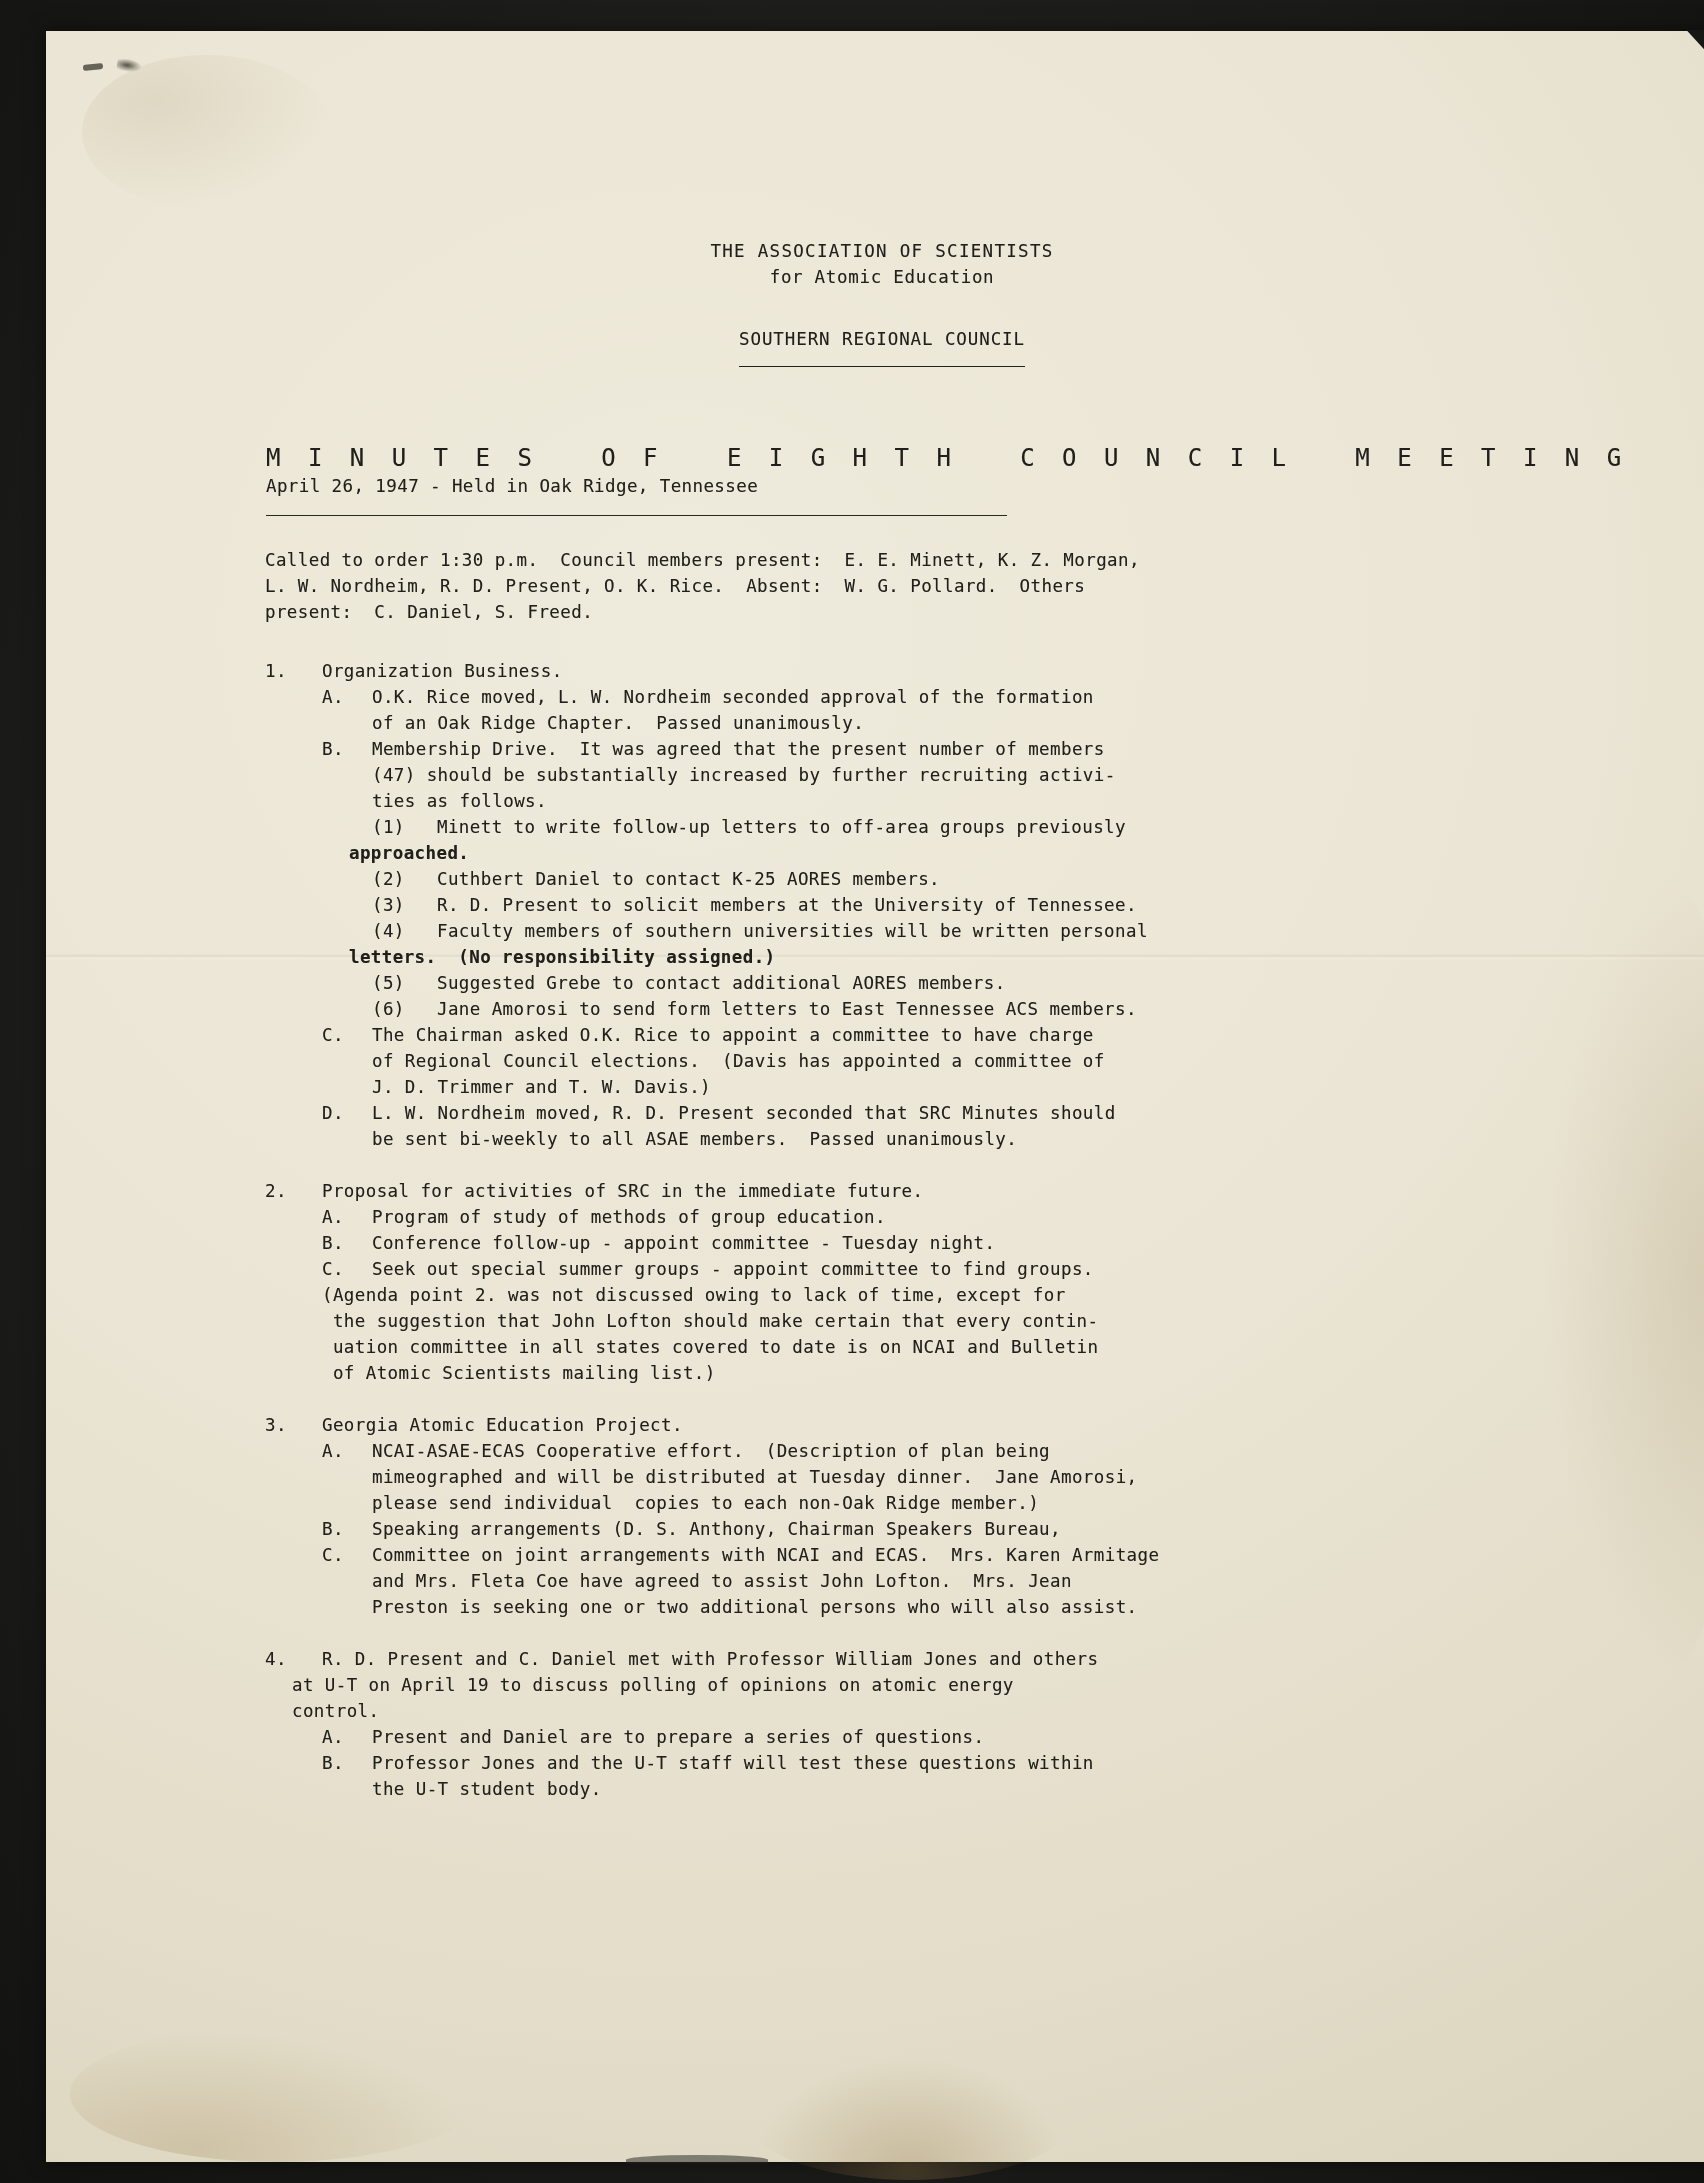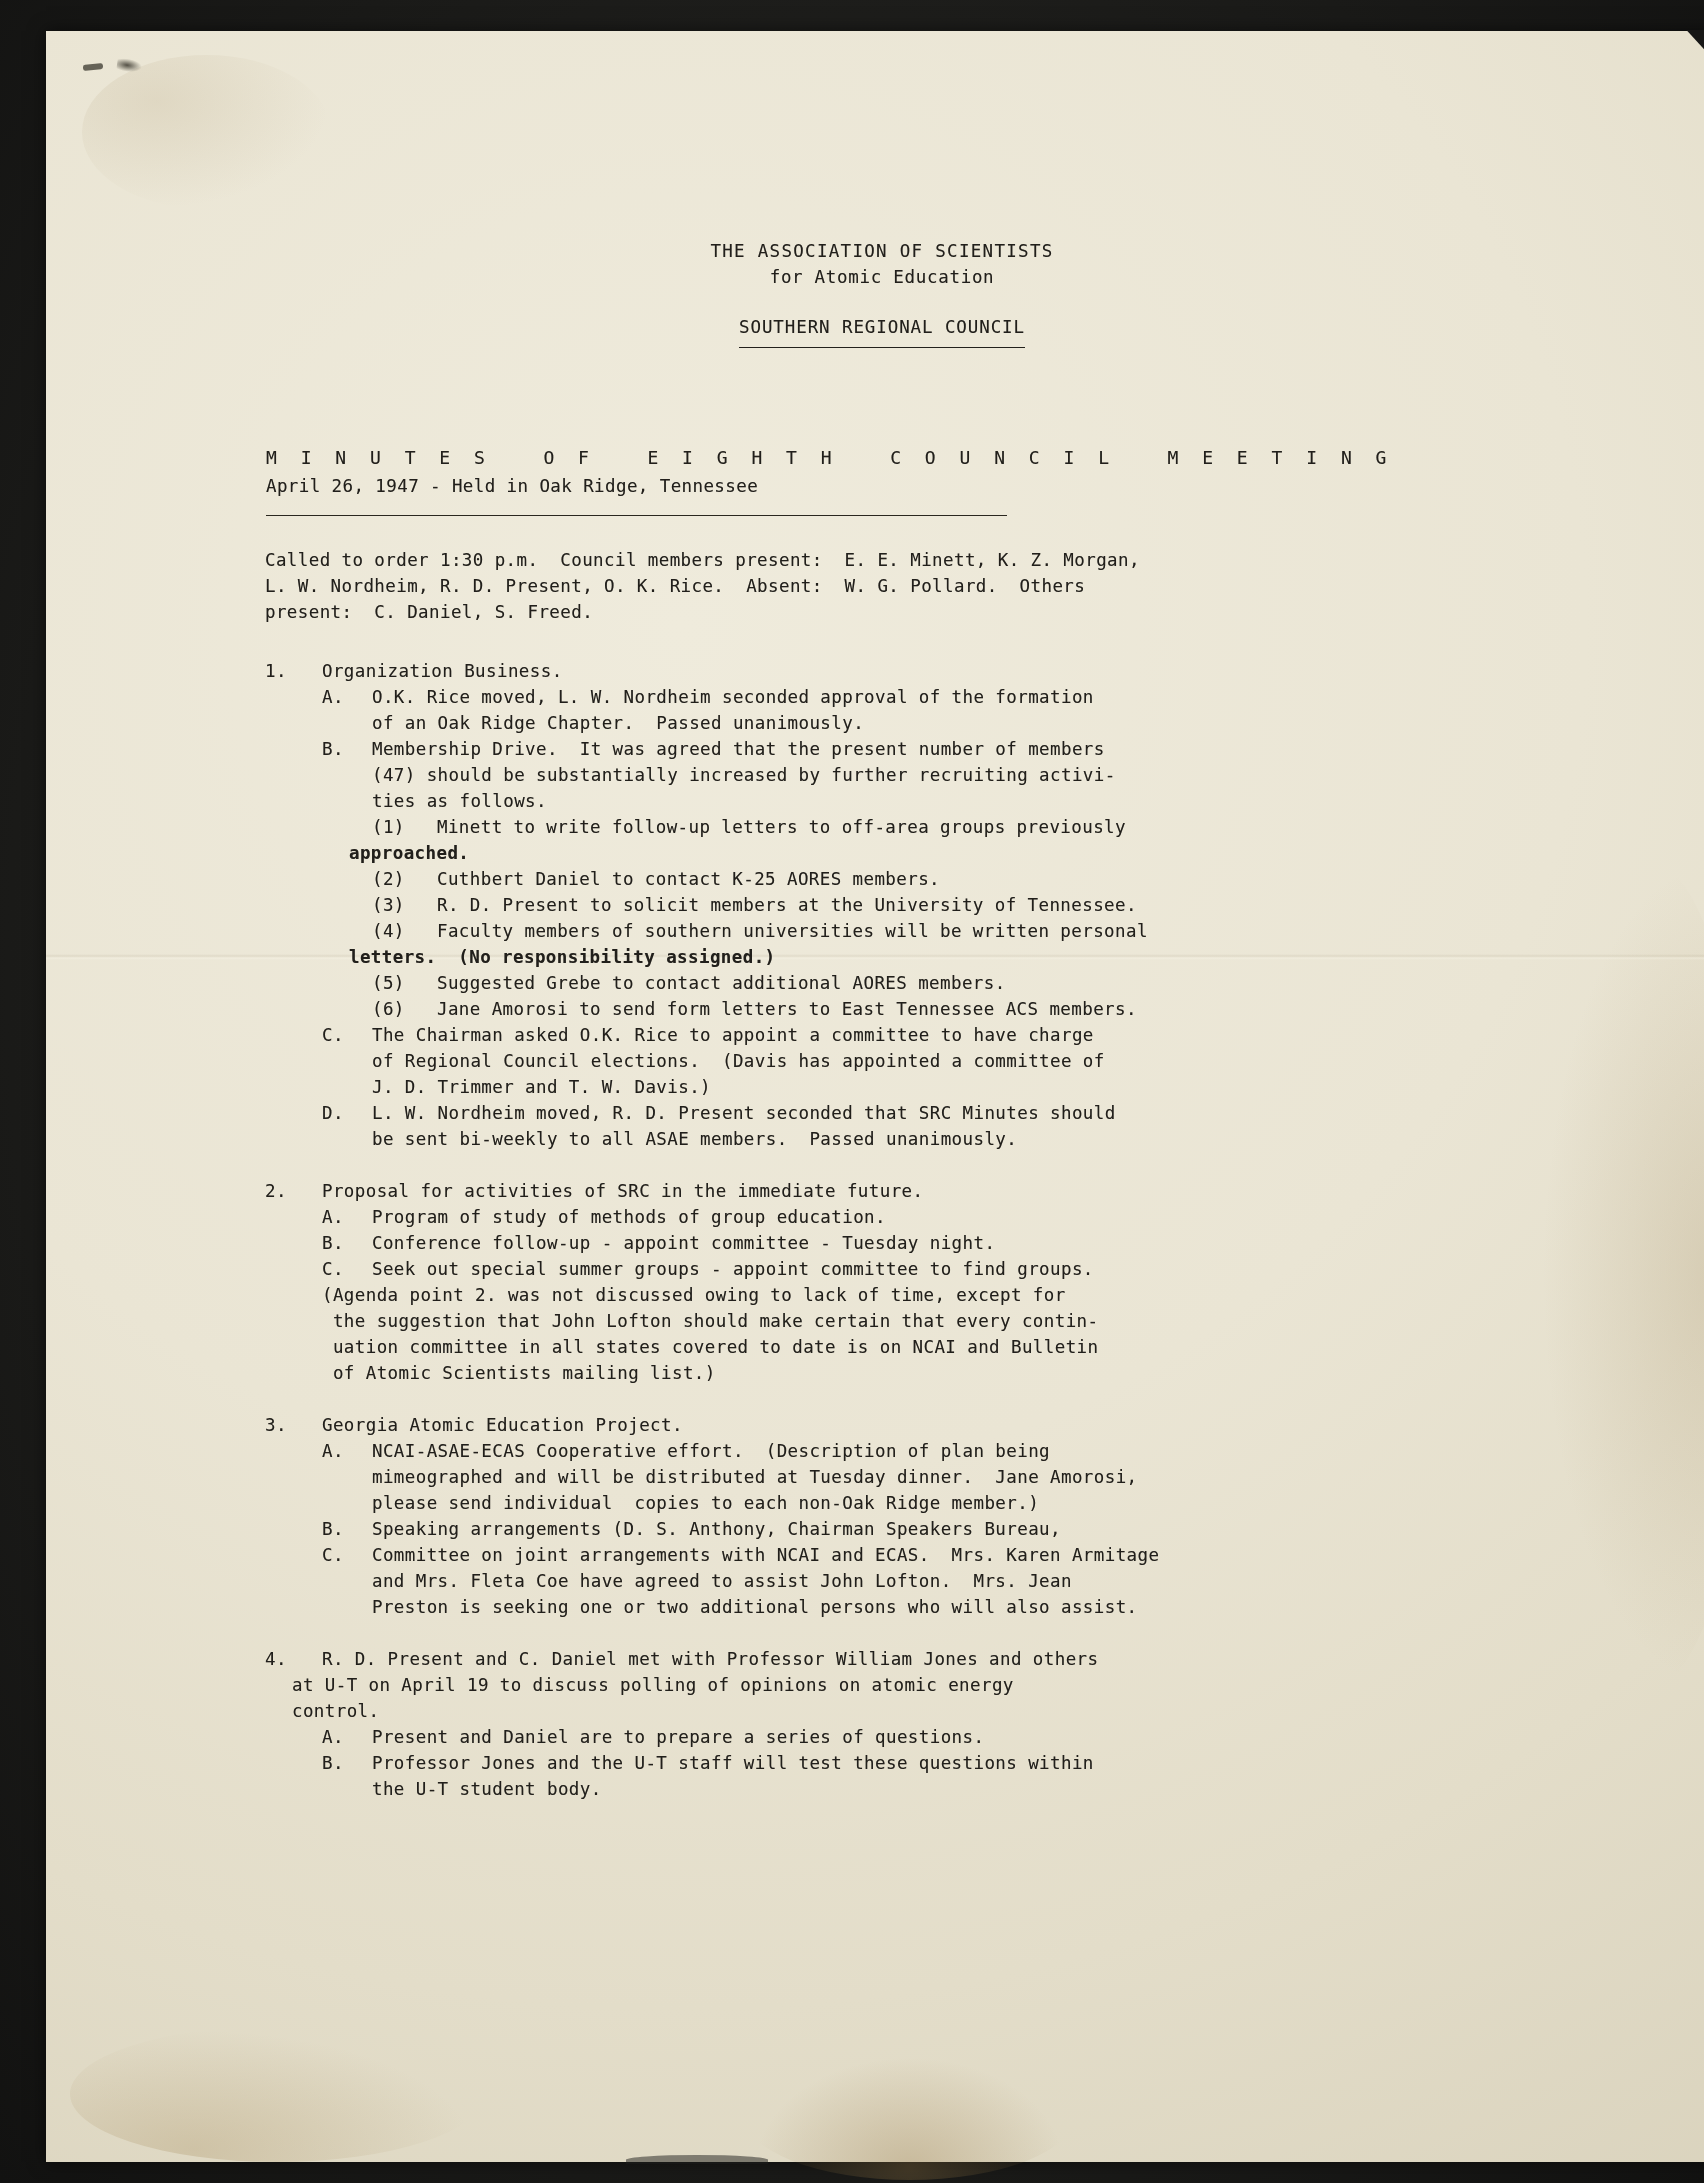--- a/index.html
+++ b/index.html
@@ -125,36 +125,36 @@
 
   #masthead {
     position: absolute;
     left: 0; right: 0;
     top: 207px;
     text-align: center;
   }
   #org-name-line1 { letter-spacing: 1.3px; }
   #org-name-line2 { letter-spacing: 0.7px; }
   #council-name {
-    margin-top: 24px;
+    margin-top: 36px;
     letter-spacing: 0.9px;
     display: inline-block;
     border-bottom: 1.2px solid #23211c;
-    padding-bottom: 7px;
+    padding-bottom: 14px;
   }
 
   #title-block {
     position: absolute;
     left: 220px;
     top: 414px;
     width: 1219px;
   }
   #minutes-title {
     letter-spacing: 6.5px;
-    font-size: 18px;
+    font-size: 24px;
   }
   #minutes-subtitle {
     display: inline-block;
     border-bottom: 1.2px solid #2a271f;
     padding-bottom: 16px;
     padding-right: 249px;
     margin-top: 2.4px;
   }
 
   #preamble {

